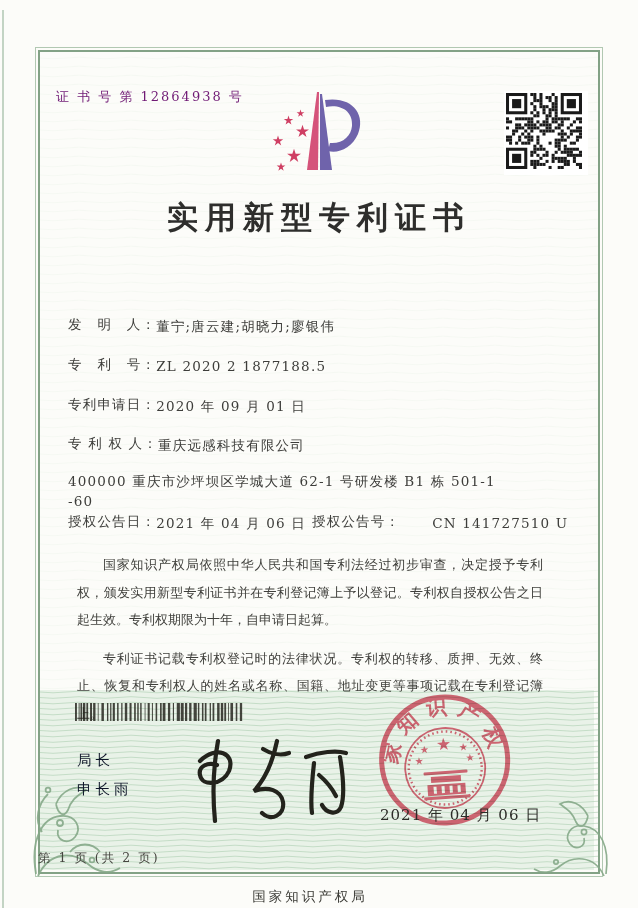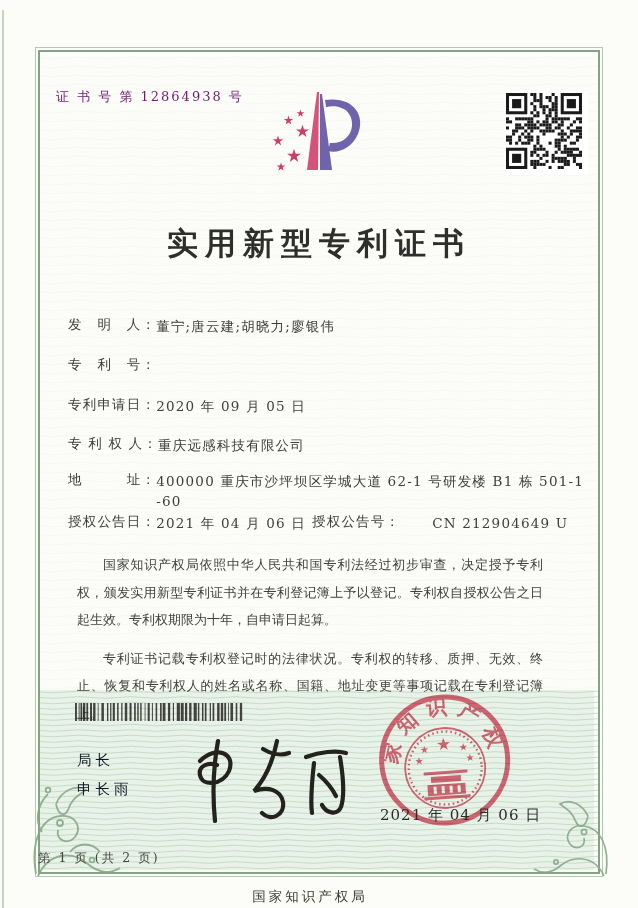--- a/index.html
+++ b/index.html
@@ -4,21 +4,21 @@
 <style>
   html,body{margin:0;padding:0;background:#ffffff;}
   .page{position:relative;width:638px;height:908px;background:#fcfcf9;overflow:hidden;
         font-family:"DejaVu Serif","Liberation Serif",serif;color:#3c3c38;}
   .scan-edge{position:absolute;left:2px;top:10px;width:2px;height:898px;background:#b4c9b6;opacity:.8;}
   .frame{position:absolute;left:38px;top:50px;width:558px;height:820px;
          border:2px solid #83a286;outline:1px solid #b1c8b2;outline-offset:2px;}
   .deco{position:absolute;pointer-events:none;}
   .cert-no{position:absolute;left:56px;top:88px;font-size:13px;letter-spacing:2px;color:#701a75;}
   .title{position:absolute;left:0;top:197px;width:638px;text-align:center;font-size:31px;
-         font-weight:600;letter-spacing:7px;color:#2e2e2c;margin-top:26px;}
+         font-weight:600;letter-spacing:7px;color:#2e2e2c;}
   .field{position:absolute;left:68px;font-size:13.5px;letter-spacing:1.2px;color:#3d3d3a;display:flex;}
   .field .lbl{white-space:pre;}
   .field .val{white-space:pre-line;max-width:450px;line-height:20px;}
   .paras{position:absolute;left:66px;top:541px;width:488px;font-size:13px;line-height:27.5px;
          text-align:justify;color:#3f3f3b;}
   .paras p{margin:11px;text-indent:2em;font-family:Liberation Mono, monospace;}
   .duty{position:absolute;left:77px;font-size:14.5px;letter-spacing:4px;color:#0f172a;}
   .seal-date{position:absolute;left:380px;top:806px;font-size:15px;letter-spacing:1px;color:#2c2c28;}
   .page-info{position:absolute;left:38px;top:850px;width:520px;text-align:left;
              font-size:12.5px;letter-spacing:2px;color:#45453f;}
@@ -417,41 +417,41 @@
   </div>
 
   <div class="title">实用新型专利证书</div>
 
   <div class="field" style="top:316px;">
     <span class="lbl">发　明　人：</span>
     <span class="val">董宁;唐云建;胡晓力;廖银伟</span>
   </div>
   <div class="field" style="top:356px;">
     <span class="lbl">专　利　号：</span>
+    <span class="val">ZL 2020 2 1877188.5</span>
   </div>
   <div class="field" style="top:396px;">
     <span class="lbl">专利申请日：</span>
-    <span class="val">2020 年 09 月 05 日</span>
+    <span class="val">2020 年 09 月 01 日</span>
   </div>
   <div class="field" style="top:435px;">
     <span class="lbl">专 利 权 人：</span>
     <span class="val">重庆远感科技有限公司</span>
   </div>
   <div class="field" style="top:471px;">
-    <span class="lbl">地　　　址：</span>
     <span class="val">400000 重庆市沙坪坝区学城大道 62-1 号研发楼 B1 栋 501-1
 -60</span>
   </div>
   <div class="field" style="top:513px;">
     <span class="lbl">授权公告日：</span>
     <span class="val">2021 年 04 月 06 日</span>
   </div>
   <div class="field" style="top:513px;left:312px;gap:32px;">
     <span class="lbl">授权公告号：</span>
-    <span class="val">CN 212904649 U</span>
+    <span class="val">CN 141727510 U</span>
   </div>
 
   <div class="paras">
     <p>国家知识产权局依照中华人民共和国专利法经过初步审查，决定授予专利权，颁发实用新型专利证书并在专利登记簿上予以登记。专利权自授权公告之日起生效。专利权期限为十年，自申请日起算。</p>
     <p>专利证书记载专利权登记时的法律状况。专利权的转移、质押、无效、终止、恢复和专利权人的姓名或名称、国籍、地址变更等事项记载在专利登记簿上。</p>
   </div>
 
   <svg id="barcode" class="deco" style="left:75px;top:703px;" width="168" height="18" viewBox="0 0 168 18">
       <rect x="0" y="0" width="1.9270134756001707" height="18" fill="#26261f" opacity="0.85"></rect>
       <rect x="3.6424978876684317" y="0" width="0.9465136312630558" height="18" fill="#26261f" opacity="0.85"></rect>

